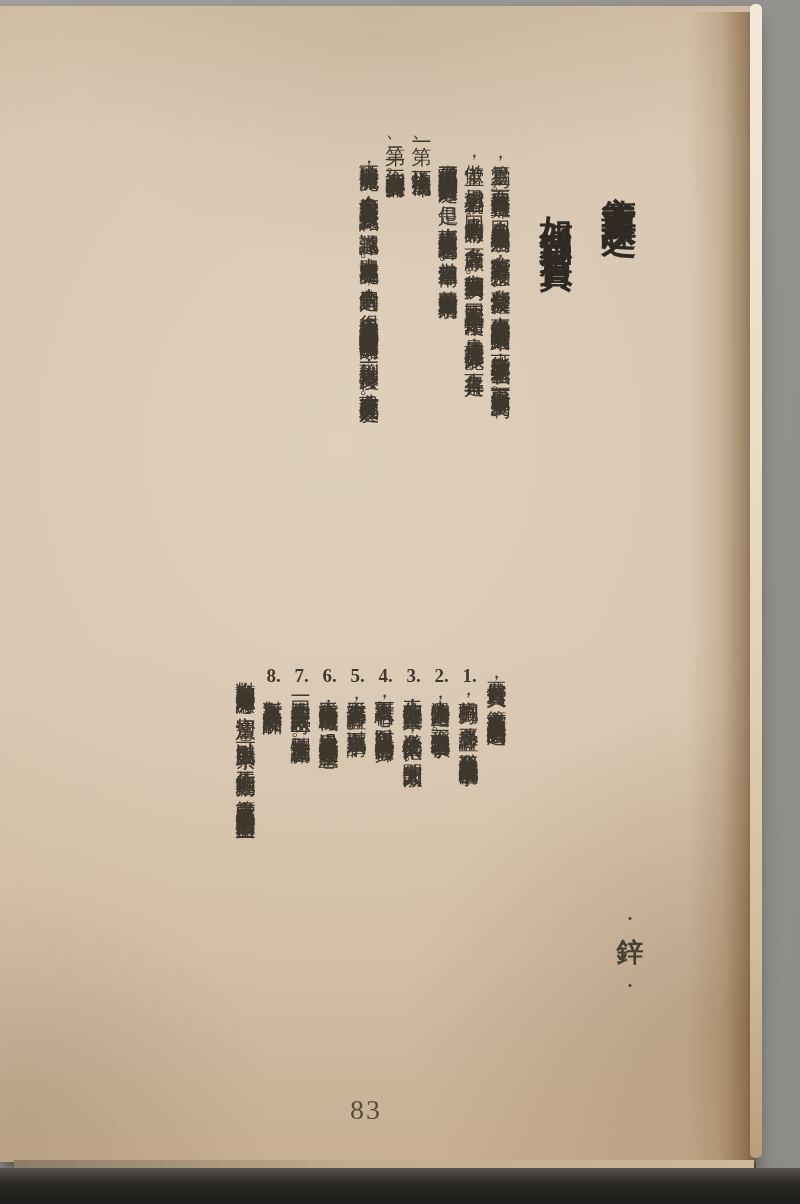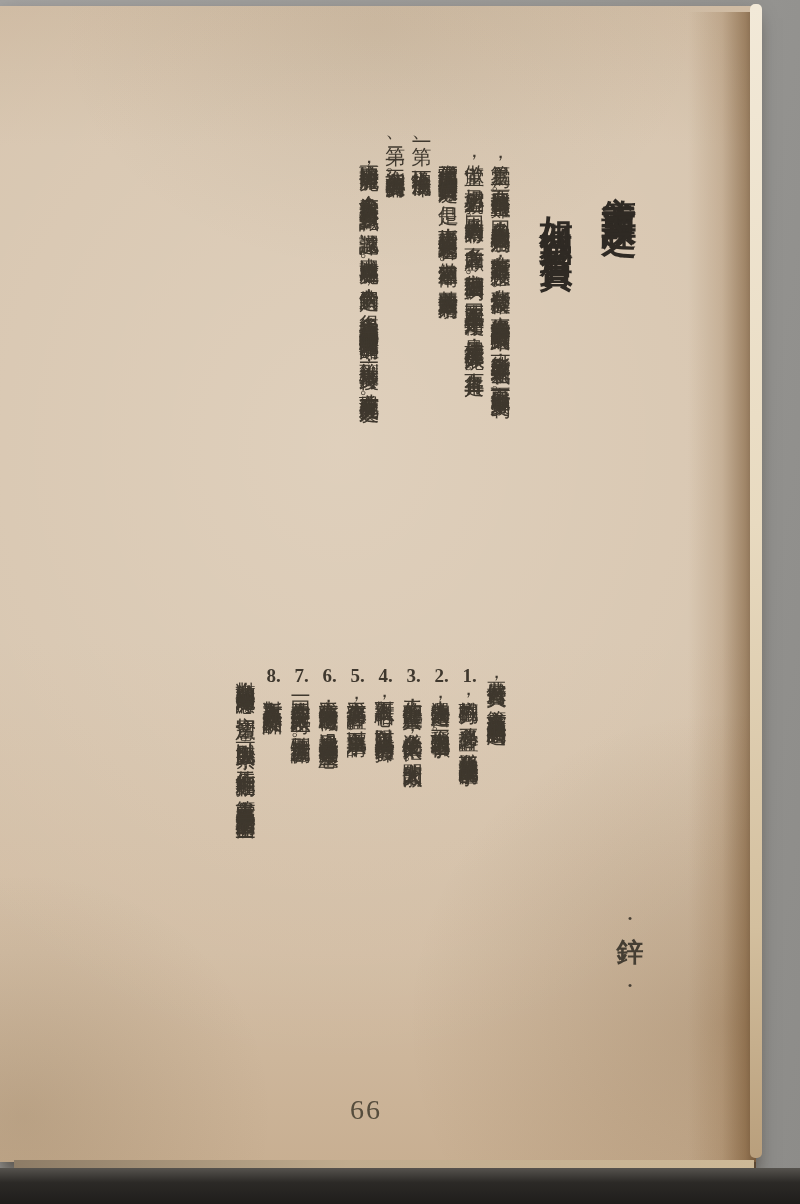--- a/index.html
+++ b/index.html
@@ -110,21 +110,21 @@
       <p class="item"><span class="num">8.</span><span>對所有工作人員要給予良好的訓練。</span></p>
       <p class="indent2">對於上述各項問題如能週詳考慮，密切注意，可以減少失敗因素，使工作能順利推動，主管人員亦可以將其注意力朝向更重要的工作上面了。</p>
     </div>
 
     <div class="author">
       <span class="dot">•</span>
       <span class="author-char">鋅</span>
       <span class="dot">•</span>
     </div>
 
-    <div class="pagenum">66</div>
+    <div class="pagenum">83</div>
 
     <div class="page-curl"></div>
   </div>
 
   <div class="page-edge"></div>
   <div class="under-edge"></div>
   <div class="scan-bottom"></div>
 
 </div>
 

